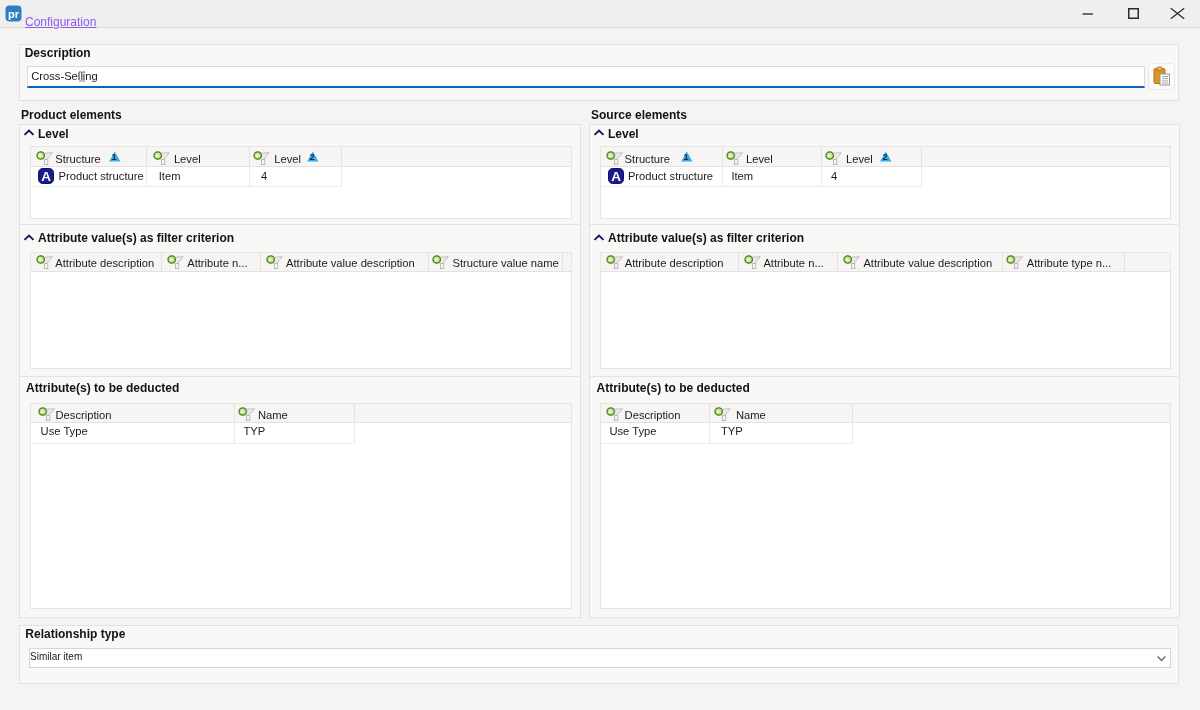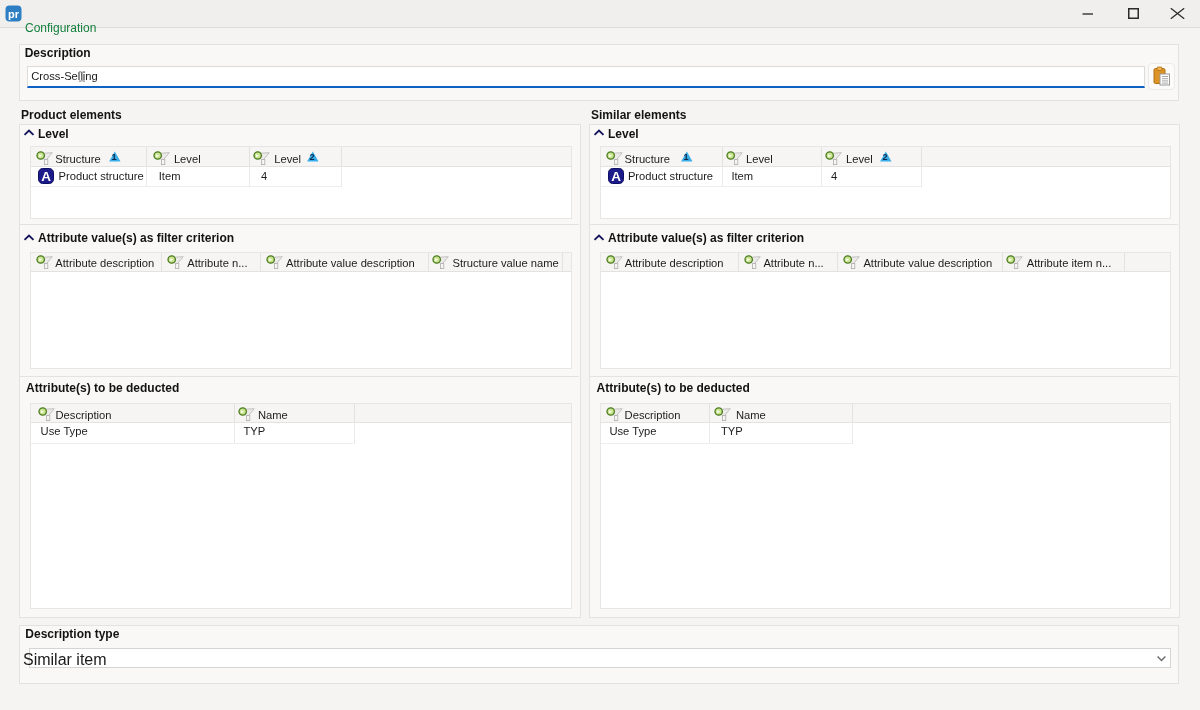--- a/index.html
+++ b/index.html
@@ -14,21 +14,21 @@
   .rowline{position:absolute;height:1px;background:#ededec;}
   .divider{position:absolute;height:1px;background:#e3e2e1;}
 </style>
 </head>
 <body>
 <div class="abs" style="left:0;top:0;width:1200px;height:28px;background:#f0efee;border-bottom:1px solid #dcdbda;box-sizing:border-box;"></div>
 <svg class="abs" style="left:5px;top:5px" width="17" height="17" viewBox="0 0 17 17">
 <rect x="0.5" y="0.5" width="16" height="16" rx="4" fill="#2d7ec2"></rect>
 <text x="8.5" y="12.6" font-size="11" font-weight="bold" fill="#ffffff" text-anchor="middle" font-family="Liberation Sans,sans-serif">pr</text>
 </svg>
-<div class="abs" style="left:25px;top:21px;font-size:12px;color:#15803d;white-space:nowrap;">Configuration</div>
+<div class="abs" style="left:25px;top:15px;font-size:12px;color:#8b5cf6;white-space:nowrap;text-decoration:underline;">Configuration</div>
 <svg class="abs" style="left:1082px;top:8px" width="12" height="12" viewBox="0 0 12 12">
 <line x1="0.5" y1="6" x2="11" y2="6" stroke="#333333" stroke-width="1.4"></line>
 </svg>
 <svg class="abs" style="left:1128px;top:8px" width="11" height="11" viewBox="0 0 11 11">
 <rect x="0.75" y="0.75" width="9.5" height="9.5" fill="none" stroke="#2b2b2b" stroke-width="1.5"></rect>
 </svg>
 <svg class="abs" style="left:1169.5px;top:8px" width="15" height="11" viewBox="0 0 15 11">
 <line x1="0.8" y1="0.3" x2="14.2" y2="10.7" stroke="#2b2b2b" stroke-width="1.3"></line>
 <line x1="14.2" y1="0.3" x2="0.8" y2="10.7" stroke="#2b2b2b" stroke-width="1.3"></line>
 </svg>
@@ -43,21 +43,21 @@
 <rect x="9" y="8" width="9.5" height="11" fill="#fcfcfc" stroke="#9a9a9a" stroke-width="1"></rect>
 <line x1="11" y1="10.5" x2="17" y2="10.5" stroke="#a9a9a9" stroke-width="1"></line>
 <line x1="11" y1="12.7" x2="17" y2="12.7" stroke="#a9a9a9" stroke-width="1"></line>
 <line x1="11" y1="14.9" x2="17" y2="14.9" stroke="#a9a9a9" stroke-width="1"></line>
 <line x1="11" y1="17.1" x2="17" y2="17.1" stroke="#a9a9a9" stroke-width="1"></line>
 </svg>
 <svg class="abs" style="left:78px;top:71px" width="8" height="11" viewBox="0 0 8 11">
 <path d="M1 0.8 h2.2 M4.8 0.8 h2.2 M4 0.8 v9.4 M1 10.2 h2.2 M4.8 10.2 h2.2" stroke="#909090" stroke-width="1.3" fill="none"></path>
 </svg>
 <div class="blabel" style="left:21px;top:108.3px;">Product elements</div>
-<div class="blabel" style="left:591px;top:108.3px;">Similar elements</div>
+<div class="blabel" style="left:591px;top:108.3px;">Source elements</div>
 <div class="panel" style="left:19px;top:124px;width:560px;height:492px;"></div>
 <div class="panel" style="left:589px;top:124px;width:589px;height:492px;"></div>
 <div class="divider" style="left:20px;width:559px;top:224px;"></div>
 <div class="divider" style="left:20px;width:559px;top:376px;"></div>
 <div class="divider" style="left:590px;width:588px;top:224px;"></div>
 <div class="divider" style="left:590px;width:588px;top:376px;"></div>
 <svg class="abs" style="left:23px;top:129px" width="12" height="8" viewBox="0 0 12 8">
 <polyline points="1.5,5.9 6,1.5 10.5,5.9" fill="none" stroke="#16165c" stroke-width="1.9"></polyline>
 </svg>
 <div class="blabel" style="left:38px;top:126.7px;">Level</div>
@@ -227,21 +227,21 @@
 <circle cx="4.7" cy="5.5" r="3.7" fill="#cbe592" stroke="#497a1e" stroke-width="1.3"></circle>
 <path d="M3 4.4 L6.1 5.6 L3.3 7.3 Z" fill="#ffffff" opacity="0.92"></path>
 </svg>
 <div class="abs" style="left:863.4px;top:257.1px;font-size:11.2px;color:#1c1c1c;white-space:nowrap;">Attribute value description</div>
 <svg class="abs" style="left:1006px;top:254px" width="20" height="17" viewBox="0 0 20 17">
 <polygon points="2.6,3.5 16.3,2.7 10.3,9.9 8.6,9.9" fill="#eceae8" stroke="#b7b6b4" stroke-width="0.8"></polygon>
 <rect x="8.4" y="9.6" width="3.4" height="5" fill="#f6f5f4" stroke="#aeadab" stroke-width="0.8"></rect>
 <circle cx="4.7" cy="5.5" r="3.7" fill="#cbe592" stroke="#497a1e" stroke-width="1.3"></circle>
 <path d="M3 4.4 L6.1 5.6 L3.3 7.3 Z" fill="#ffffff" opacity="0.92"></path>
 </svg>
-<div class="abs" style="left:1026.7px;top:257.1px;font-size:11.2px;color:#1c1c1c;white-space:nowrap;">Attribute item n...</div>
+<div class="abs" style="left:1026.7px;top:257.1px;font-size:11.2px;color:#1c1c1c;white-space:nowrap;">Attribute type n...</div>
 <div class="blabel" style="left:26px;top:380.8px;">Attribute(s) to be deducted</div>
 <div class="tbl" style="left:30px;top:403px;width:540px;height:204px;">
     <div class="hbg" style="height:18px;"></div>
     <div class="vsep" style="left:202.5px;height:18px;"></div>
     <div class="vsep" style="left:202.5px;top:18px;height:22px;background:#ebeae9;"></div>
     <div class="vsep" style="left:322.5px;height:18px;"></div>
     <div class="vsep" style="left:322.5px;top:18px;height:22px;background:#ebeae9;"></div>
   </div>
 <svg class="abs" style="left:37.5px;top:405.5px" width="20" height="17" viewBox="0 0 20 17">
 <polygon points="2.6,3.5 16.3,2.7 10.3,9.9 8.6,9.9" fill="#eceae8" stroke="#b7b6b4" stroke-width="0.8"></polygon>
@@ -279,18 +279,18 @@
 <polygon points="2.6,3.5 16.3,2.7 10.3,9.9 8.6,9.9" fill="#eceae8" stroke="#b7b6b4" stroke-width="0.8"></polygon>
 <rect x="8.4" y="9.6" width="3.4" height="5" fill="#f6f5f4" stroke="#aeadab" stroke-width="0.8"></rect>
 <circle cx="4.7" cy="5.5" r="3.7" fill="#cbe592" stroke="#497a1e" stroke-width="1.3"></circle>
 <path d="M3 4.4 L6.1 5.6 L3.3 7.3 Z" fill="#ffffff" opacity="0.92"></path>
 </svg>
 <div class="abs" style="left:736px;top:409.1px;font-size:11.2px;color:#1c1c1c;white-space:nowrap;">Name</div>
 <div class="abs" style="left:609.4px;top:424.8px;font-size:11.2px;color:#1c1c1c;white-space:nowrap;">Use Type</div>
 <div class="abs" style="left:721px;top:424.8px;font-size:11.2px;color:#1c1c1c;white-space:nowrap;">TYP</div>
 <div class="rowline" style="left:601px;top:442.5px;width:251px;"></div>
 <div class="panel" style="left:19px;top:625px;width:1158px;height:57px;"></div>
-<div class="blabel" style="left:25.3px;top:627px;">Description type</div>
+<div class="blabel" style="left:25.3px;top:627px;">Relationship type</div>
 <div class="abs" style="left:28.5px;top:648px;width:1140px;height:18px;background:#ffffff;border:1px solid #d6d5d4;"></div>
-<div class="abs" style="left:23px;top:650.8px;font-size:16px;color:#1a1a1a;white-space:nowrap;">Similar item</div>
+<div class="abs" style="left:30px;top:650.8px;font-size:10px;color:#1a1a1a;white-space:nowrap;">Similar item</div>
 <svg class="abs" style="left:1157.3px;top:655.5px" width="9" height="6" viewBox="0 0 9 6">
 <polyline points="0.6,0.6 4.5,4.6 8.4,0.6" fill="none" stroke="#6a6a6a" stroke-width="1.4"></polyline>
 </svg>
 
 </body></html>

